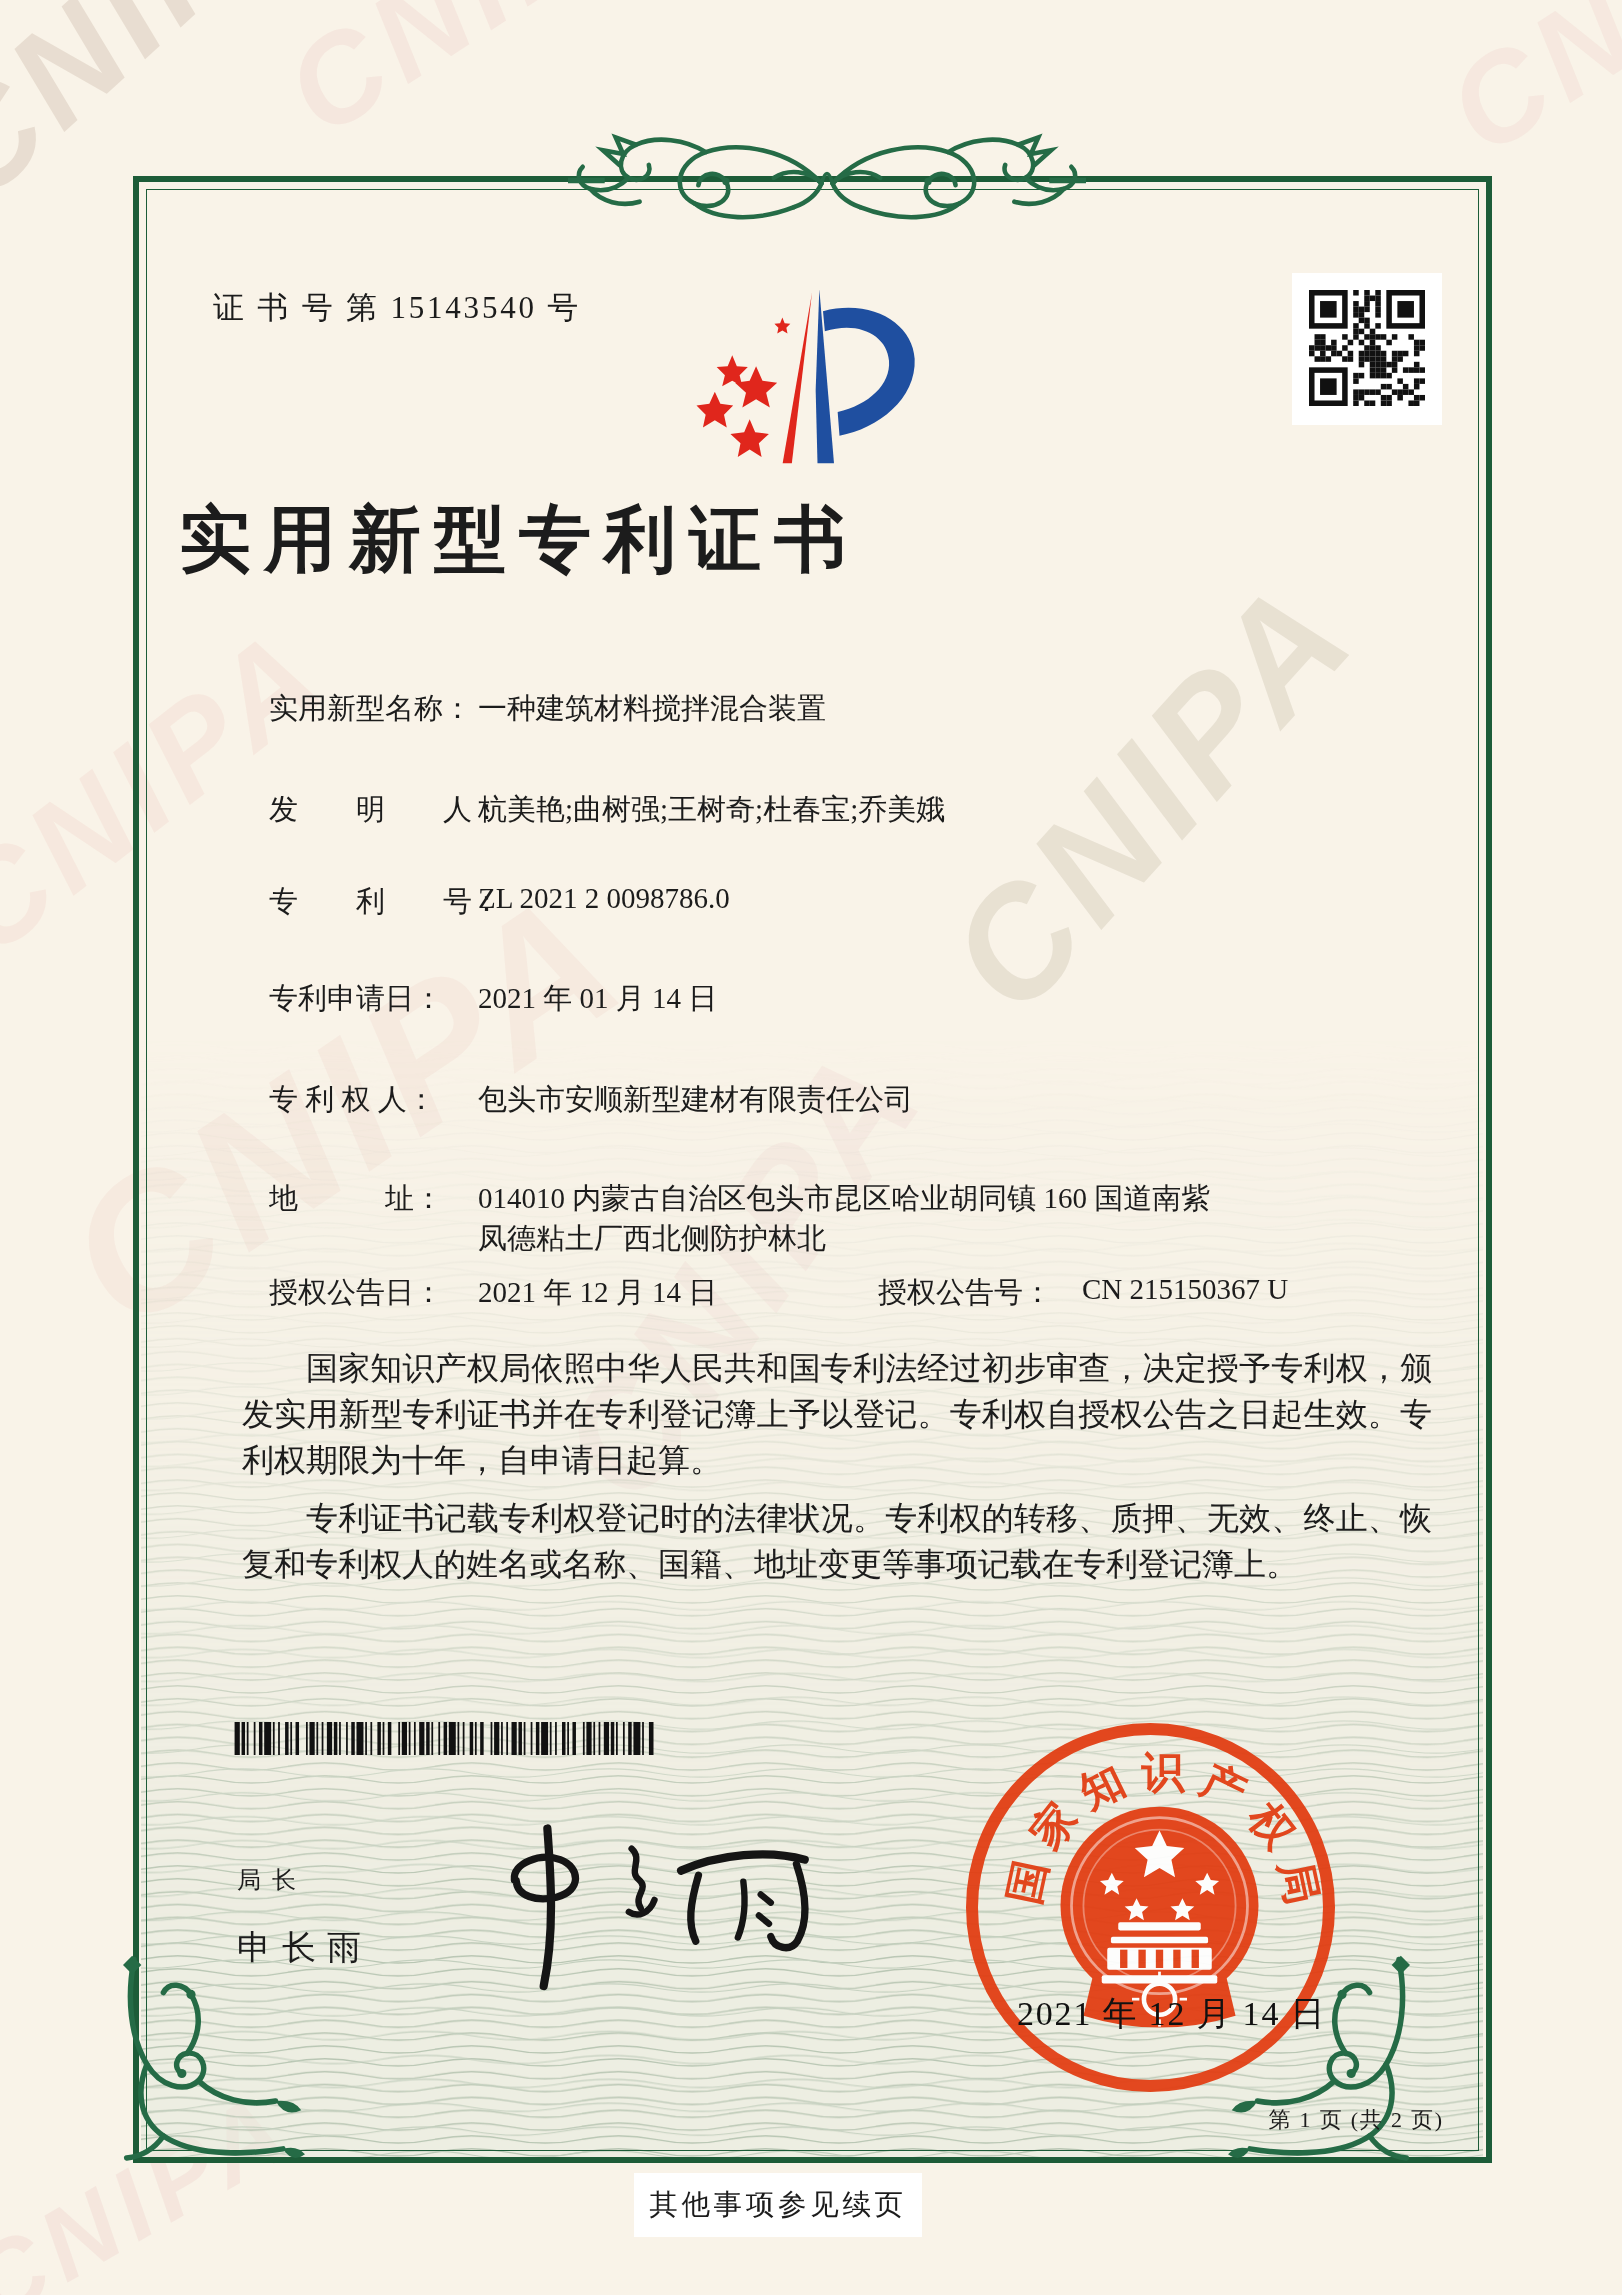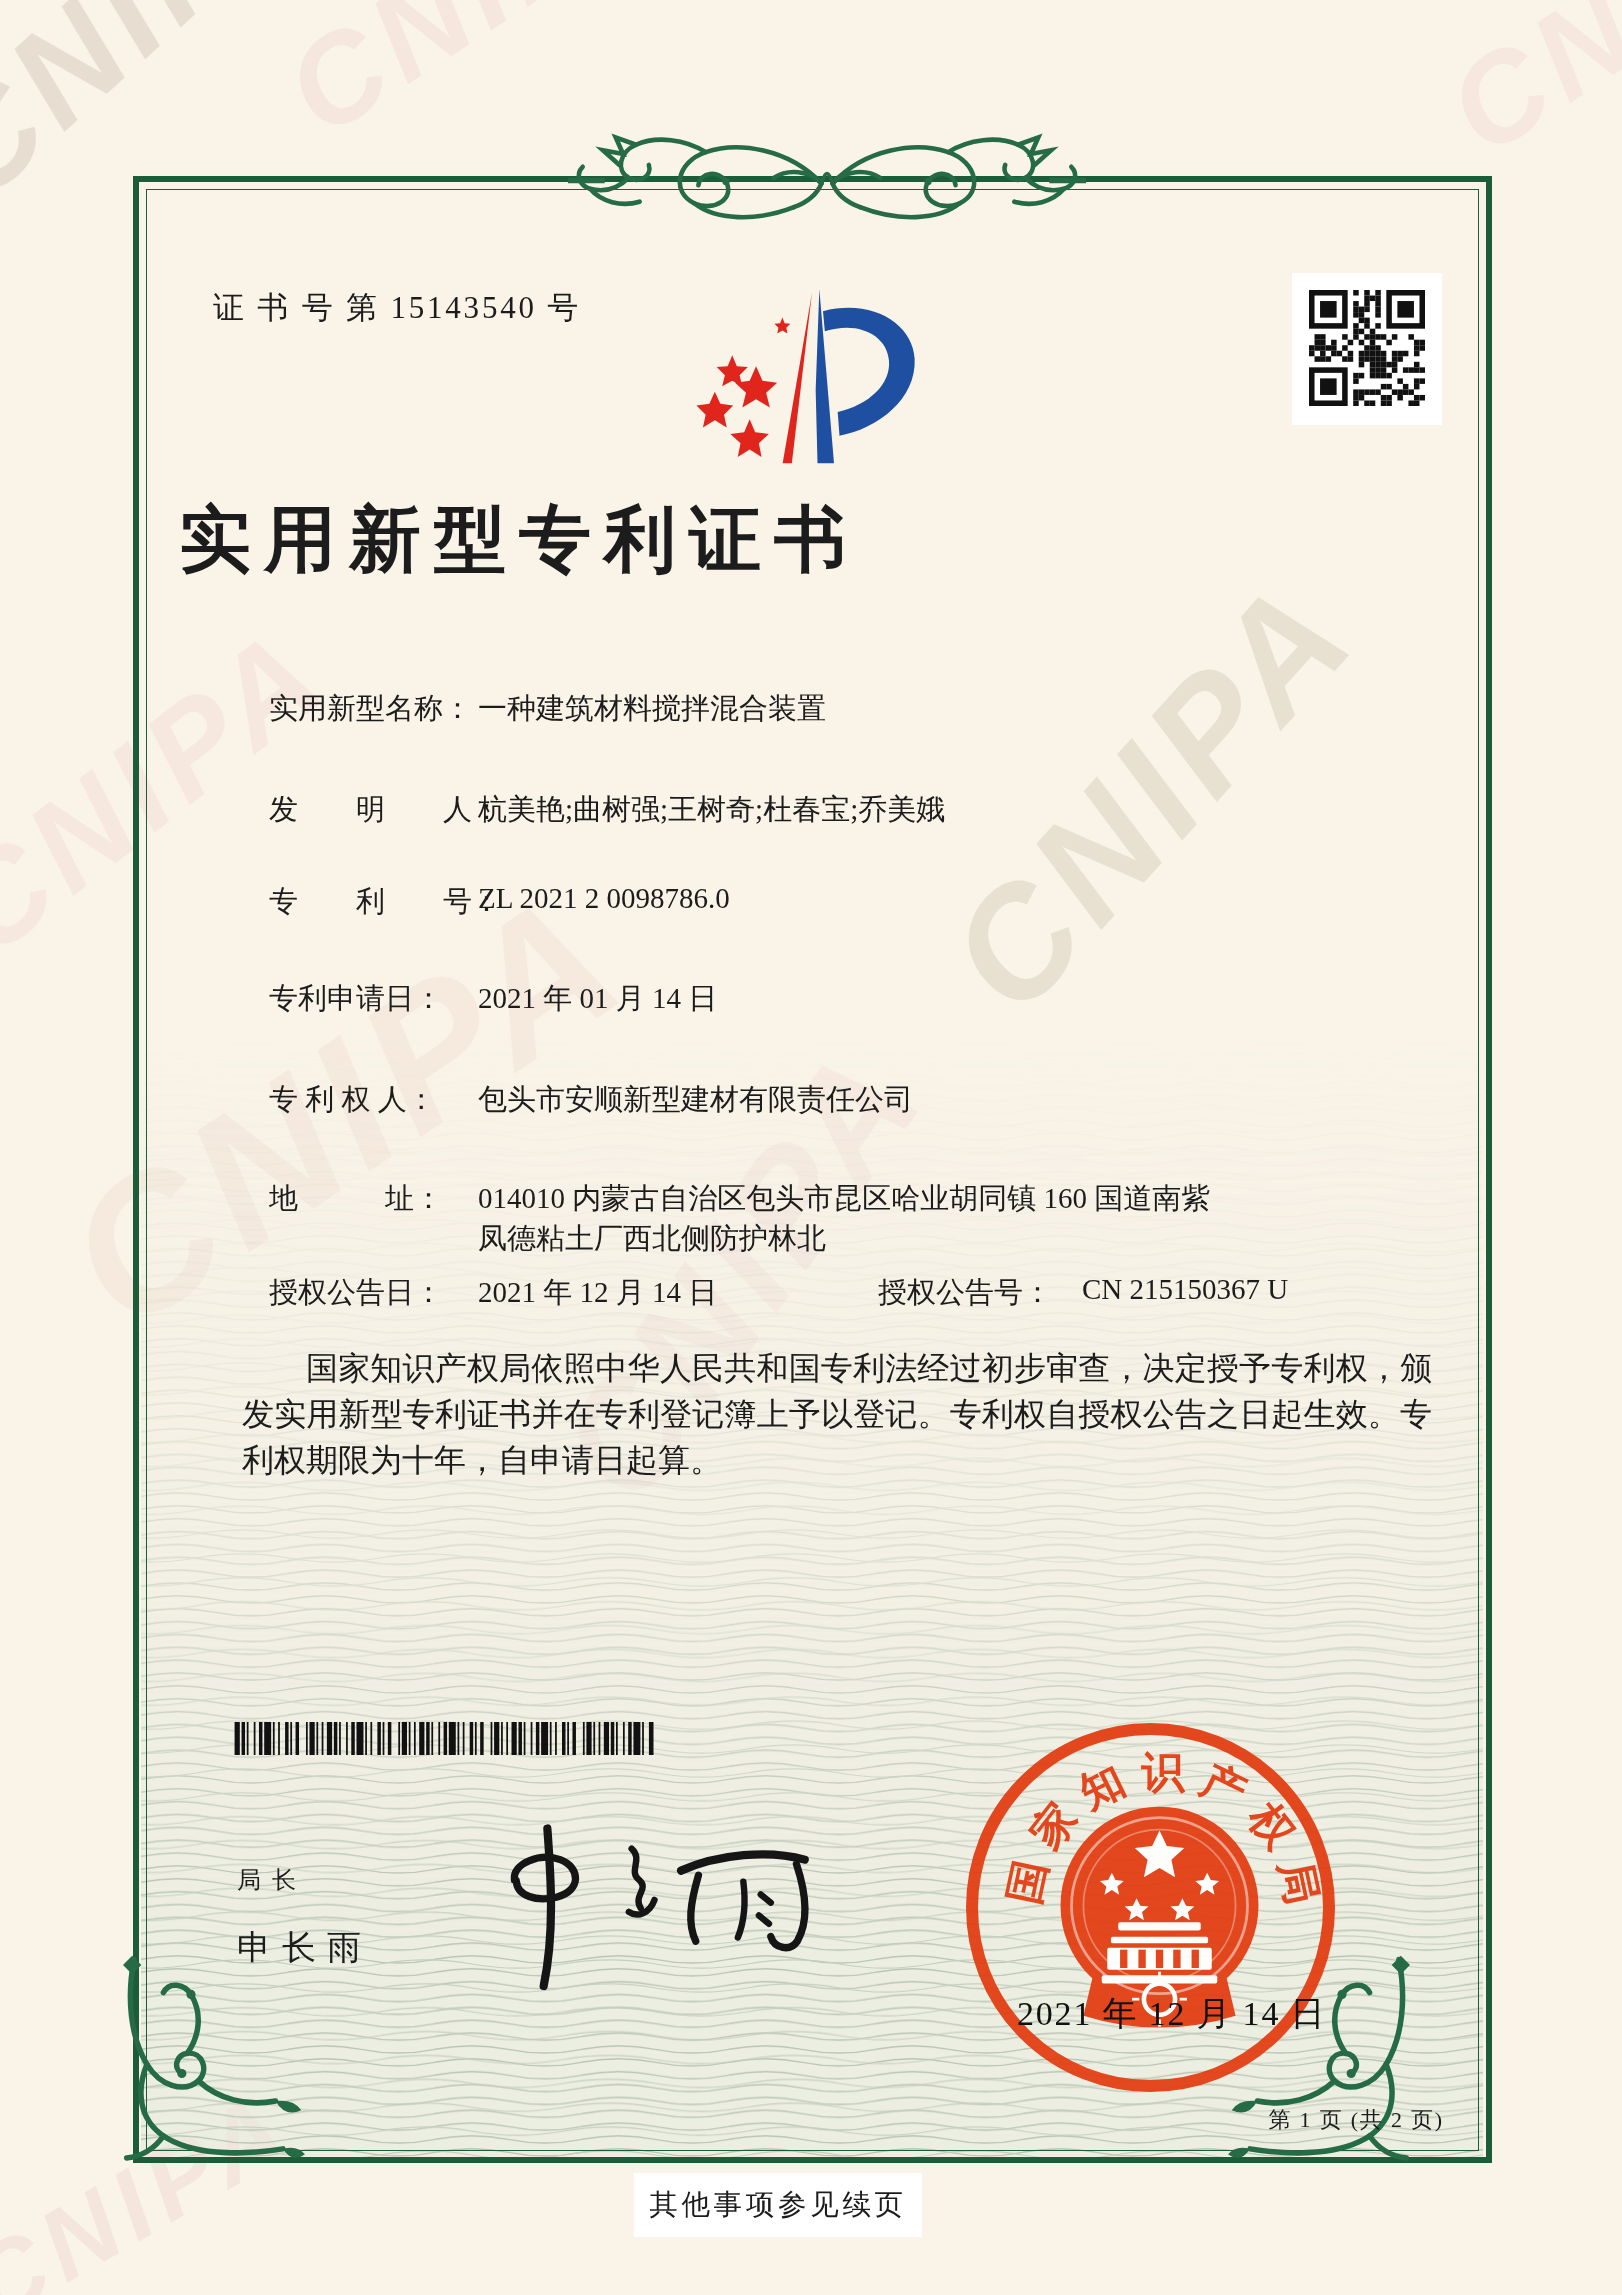--- a/index.html
+++ b/index.html
@@ -355,20 +355,21 @@
 </div>
 <div class="row" style="top:1273px">
   <span class="lbl">授权公告日：</span>
   <span class="val">2021 年 12 月 14 日</span>
   <span class="lbl2">授权公告号：</span>
   <span class="valb">CN 215150367 U</span>
 </div>
 
 <div class="body-text">
   <p>国家知识产权局依照中华人民共和国专利法经过初步审查，决定授予专利权，颁发实用新型专利证书并在专利登记簿上予以登记。专利权自授权公告之日起生效。专利权期限为十年，自申请日起算。</p>
+  <p>专利证书记载专利权登记时的法律状况。专利权的转移、质押、无效、终止、恢复和专利权人的姓名或名称、国籍、地址变更等事项记载在专利登记簿上。</p>
 </div>
 
 <svg id="barcode-svg" class="abs" style="left:234px;top:1722px;" width="421" height="33" viewBox="0 0 458 36" xmlns="http://www.w3.org/2000/svg">
     <rect x="0" y="0" width="5.699999999999999" height="36" fill="#111"></rect>
     <rect x="7.6" y="0" width="3.8" height="36" fill="#111"></rect>
     <rect x="13.299999999999999" y="0" width="1.9" height="36" fill="#111"></rect>
     <rect x="20.9" y="0" width="1.9" height="36" fill="#111"></rect>
     <rect x="26.599999999999998" y="0" width="3.8" height="36" fill="#111"></rect>
     <rect x="32.3" y="0" width="7.6" height="36" fill="#111"></rect>
     <rect x="41.8" y="0" width="1.9" height="36" fill="#111"></rect>

